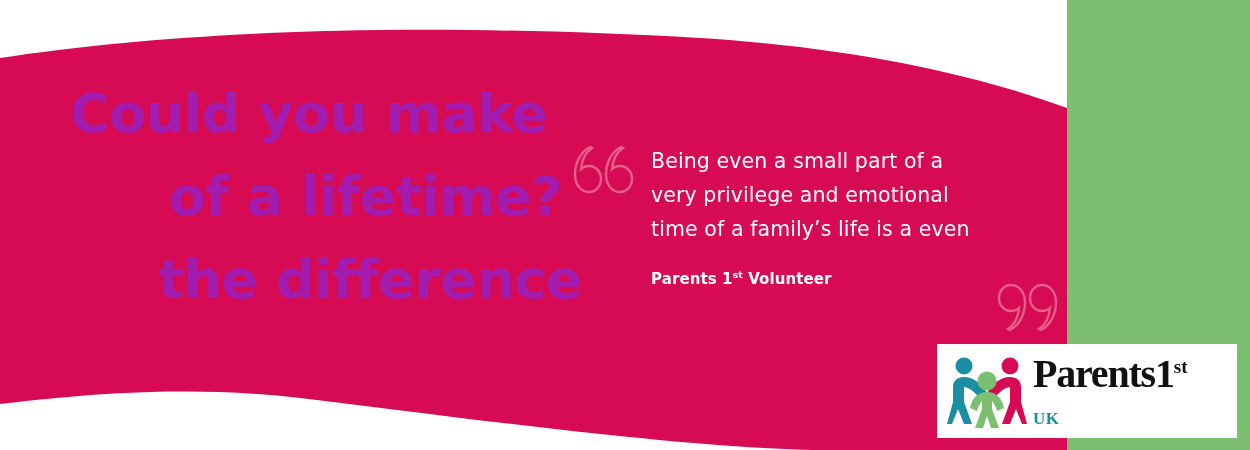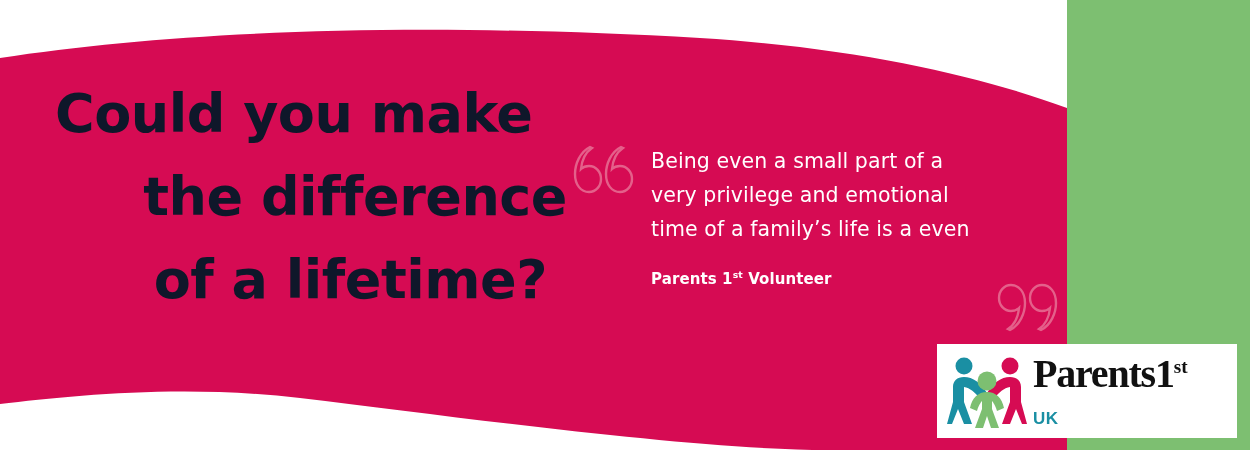--- a/index.html
+++ b/index.html
@@ -35,24 +35,24 @@
     position: absolute;
     left: 0;
     top: 0;
     width: 1250px;
     height: 450px;
   }
 
   
   .headline {
     position: absolute;
-    left: 55px;
+    left: 70px;
     top: 72px;
     width: 540px;
-    color: #0f172a;
+    color: #a21caf;
     font-family: "DejaVu Sans", sans-serif;
     font-weight: 600;
     font-size: 54px;
     line-height: 83px;
     letter-spacing: -0.5px;
     z-index: 5;
   }
   .headline .hl-line {
     display: block;
     white-space: nowrap;
@@ -132,21 +132,21 @@
     display: block;
   }
   .logo-text sup {
     font-size: 0.48em;
     vertical-align: super;
     letter-spacing: 0;
     line-height: 0;
   }
   .logo-sub {
     display: block;
-    font-family: Liberation Sans, sans-serif;
+    font-family: Liberation Serif, serif;
     font-weight: bold;
     font-size: 17px;
     color: #1a8fa3;
     letter-spacing: 0.5px;
     line-height: 18px;
     margin-top: 16px;
   }
 </style>
 </head>
 <body>
@@ -161,22 +161,22 @@
              C 860,48 980,76 1067,108
              L 1067,450
              L 828,450
              C 700,450 480,420 300,398
              C 180,384 70,396 0,404
              Z" fill="#d60b53"></path>
   </svg>
 
   <div class="headline">
     <span class="hl-line hl-line-1">Could you make</span>
+    <span class="hl-line hl-line-3">of a lifetime?</span>
     <span class="hl-line hl-line-2">the difference</span>
-    <span class="hl-line hl-line-3">of a lifetime?</span>
   </div>
 
   <div class="quote-mark quote-mark-open">
     <svg width="64" height="54" viewBox="0 0 64 54">
       <g fill="none" stroke="#e4608a" stroke-width="2.4">
         <path d="M 18,4
                  C 8,9 3,21 3,31
                  C 3,42 9,49 17,49
                  C 24,49 29,43 29,36
                  C 29,29 24,23 17,23

